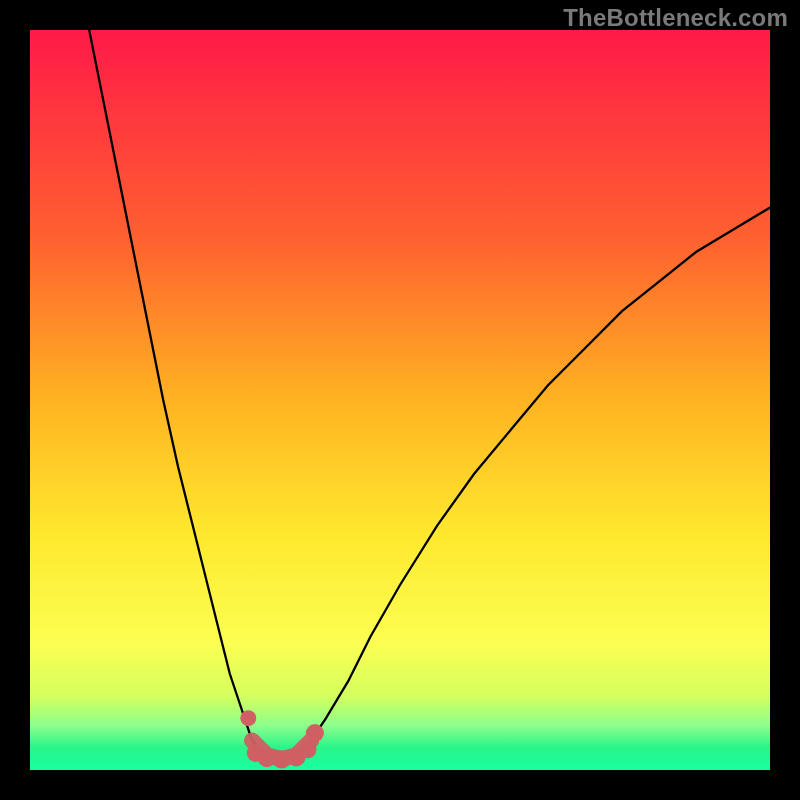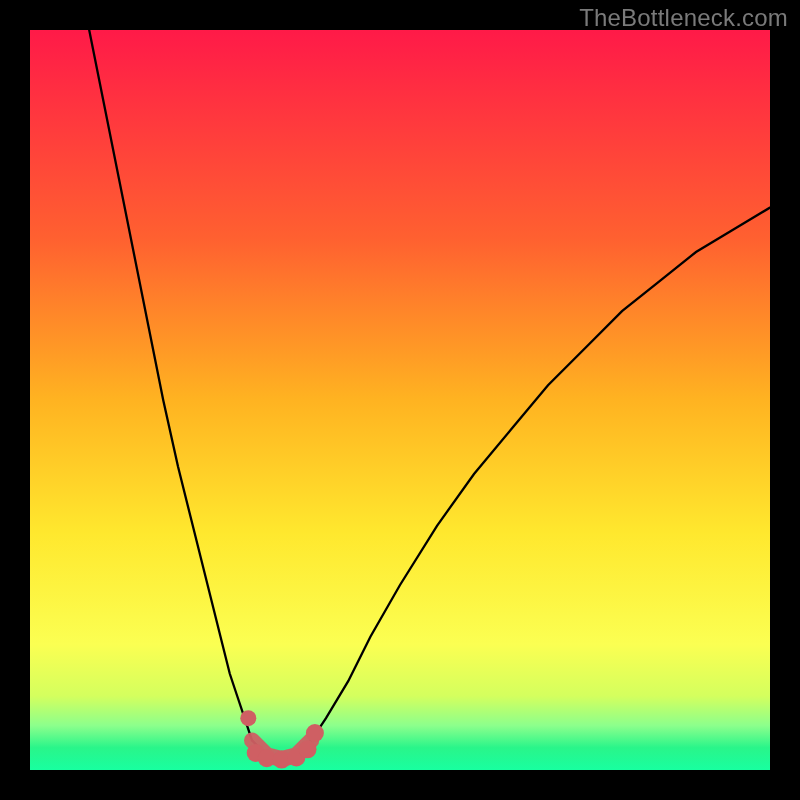--- a/index.html
+++ b/index.html
@@ -26,21 +26,21 @@
     width: 740px;
     height: 740px;
     overflow: hidden;
   }
   .watermark {
     position: absolute;
     top: 4px;
     right: 12px;
     color: #7a7a7a;
     font-size: 24px;
-    font-weight: 400;
+    font-weight: 700;
     letter-spacing: 0.2px;
     user-select: none;
   }
   svg {
     display: block;
   }
 </style>
 </head>
 <body>
 

